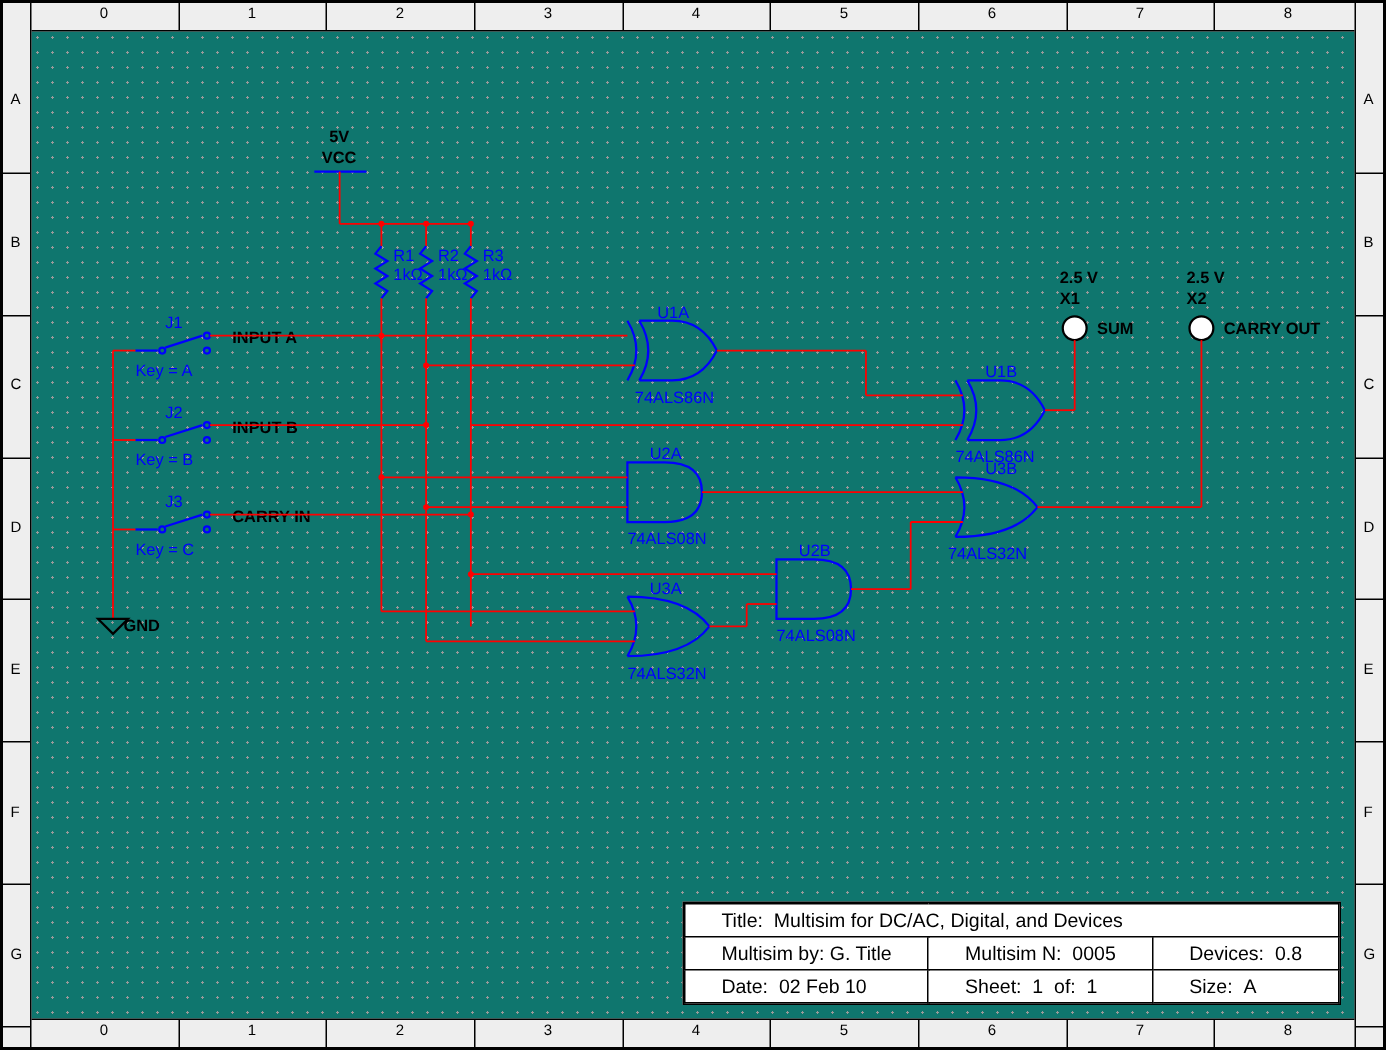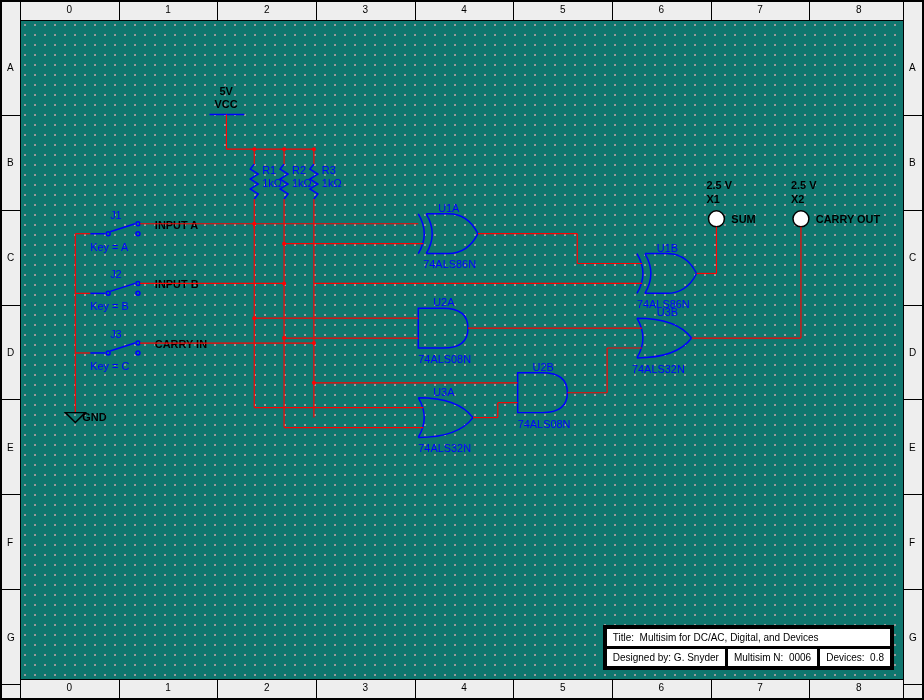--- a/index.html
+++ b/index.html
@@ -16,21 +16,21 @@
   .canvas { position:absolute; left:18px; top:18px; right:18px; bottom:18px; background:#0f766e; }
   .dotgrid { position:absolute; inset:0; background-image: radial-gradient(circle,#999 0.8px, transparent 0.8px); background-size:10px 10px; background-position:0 0; }
   svg.schem { position:absolute; inset:0; width:100%; height:100%; }
   .comp-label { font-size:11px; fill:#0000FF; font-family: Arial; }
   .net-label { font-size:11px; fill:#000; font-family: Arial; font-weight:bold; }
   .wire { stroke:#FF0000; stroke-width:1.2; fill:none; }
   .comp { stroke:#0000FF; stroke-width:1.5; fill:none; }
   .junction { fill:#FF0000; }
   .titleblock { position:absolute; right:10px; bottom:10px; border:1px solid #000; font-size:11px; background:#fff; }
   .titleblock table { border-collapse:collapse; }
-  .titleblock td { border:3px solid #000000; padding:3px 6px; font-size:10px; }
+  .titleblock td { border:1px solid #000000; padding:3px 24px; font-size:13px; }
   .tlab { font-weight:normal; color:#000; }
 </style>
 </head>
 <body>
 
 <div class="frame">
   <div class="ruler-h" id="rht">
       <div class="tick" style="left: 116.667px;"></div>
       <span style="left: 67.3333px;">0</span>
       <div class="tick" style="left: 215.333px;"></div>
@@ -267,21 +267,26 @@
         <line class="wire" x1="785" y1="320" x2="785" y2="208"></line>
     </svg>
 
     <div class="titleblock">
       <table>
         <tbody>
             <tr>
               <td colspan="6"><span class="tlab">Title:</span>&nbsp;&nbsp;<span>Multisim for DC/AC, Digital, and Devices</span></td>
             </tr>
         <tr>
-          <td colspan="2"><span>Designed by:</span> <span>G. Snyder</span></td>
-          <td colspan="2"><span>Multisim N:</span>&nbsp;&nbsp;<span>0006</span></td>
+          <td colspan="2"><span>Multisim by:</span> <span>G. Title</span></td>
+          <td colspan="2"><span>Multisim N:</span>&nbsp;&nbsp;<span>0005</span></td>
           <td colspan="2"><span>Devices:</span>&nbsp;&nbsp;<span>0.8</span></td>
+        </tr>
+        <tr>
+          <td colspan="2"><span>Date:</span>&nbsp;&nbsp;<span>02 Feb 10</span></td>
+          <td colspan="2"><span>Sheet:</span>&nbsp;&nbsp;<span>1</span>&nbsp;&nbsp;<span>of:</span>&nbsp;&nbsp;<span>1</span></td>
+          <td colspan="2"><span>Size:</span>&nbsp;&nbsp;<span>A</span></td>
         </tr>
       </tbody>
         </table>
     </div>
   </div>
 </div>
 
 </body></html>

